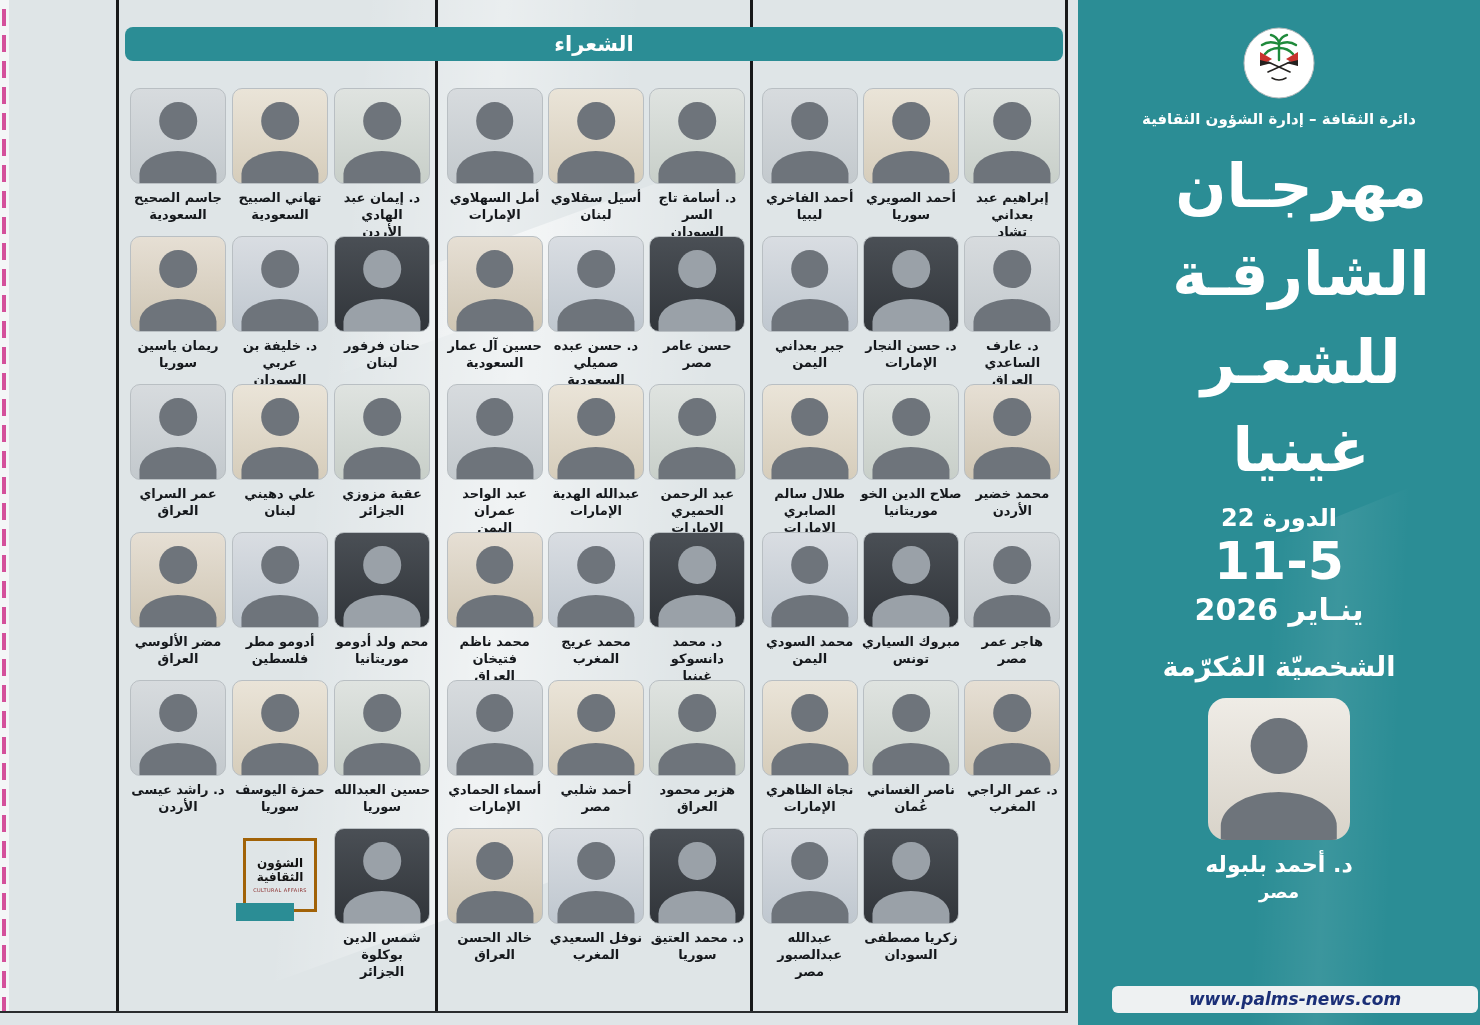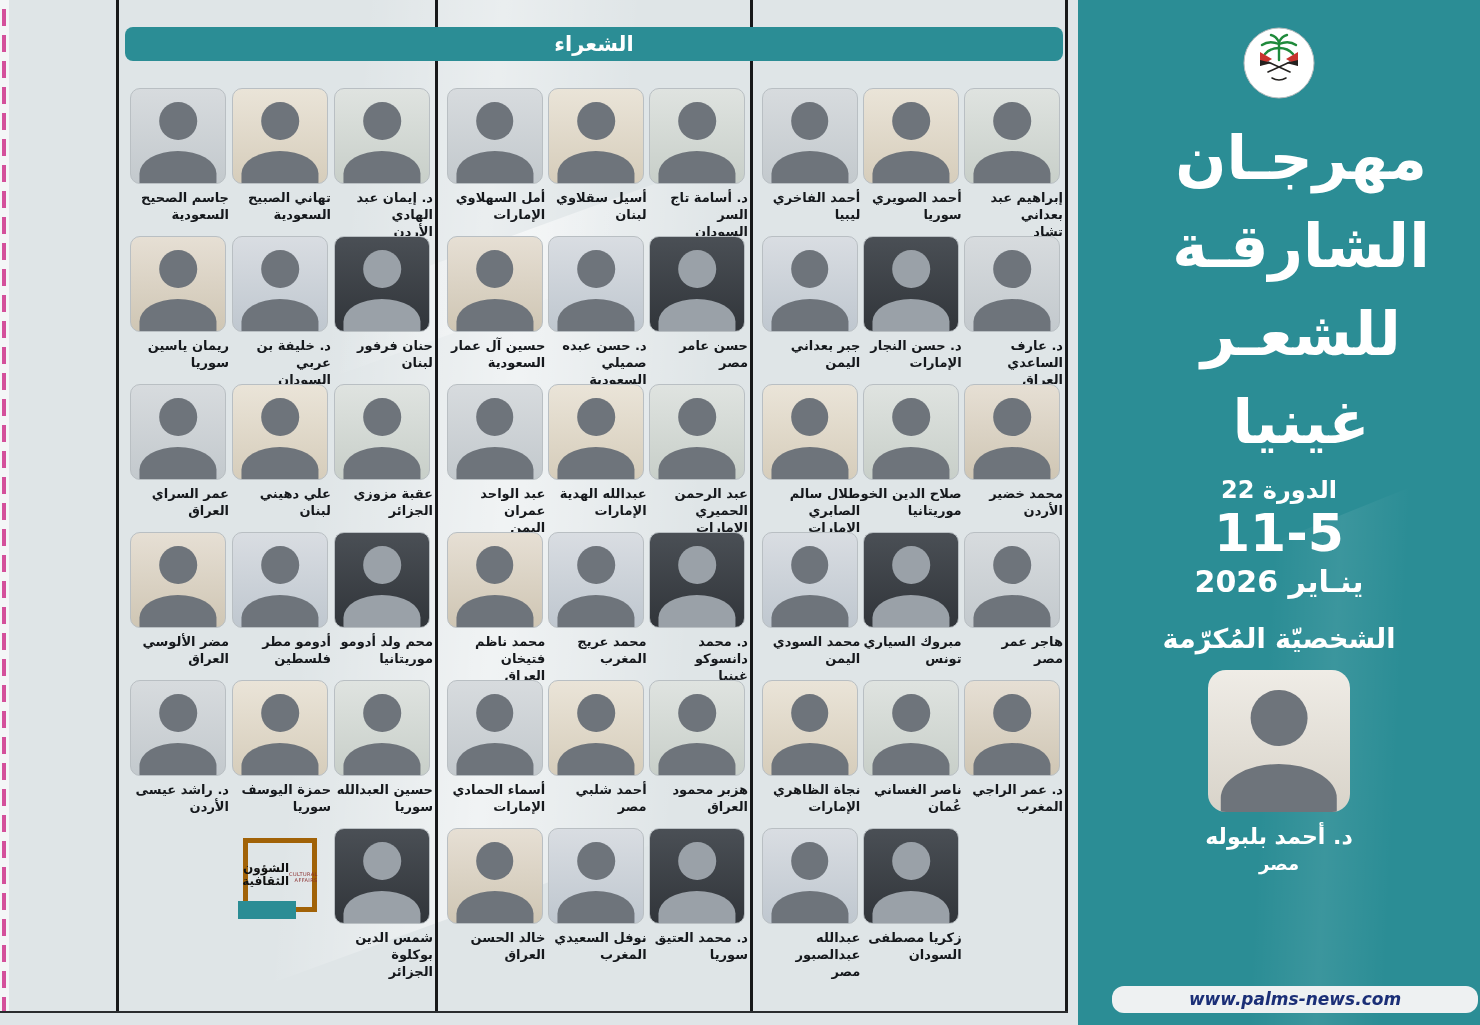--- a/index.html
+++ b/index.html
@@ -32,39 +32,39 @@
 
   
   .banner{position:absolute;left:125px;top:27px;width:938px;height:34px;background:var(--teal);
     border-radius:8px;color:#fff;font-weight:bold;font-size:21px;text-align:center;line-height:34px;}
 
   
   .col{position:absolute;top:88px;display:grid;grid-template-columns:repeat(3,1fr);grid-auto-rows:148px;}
   .col-0{left:127px;width:306px;}
   .col-1{left:444px;width:304px;}
   .col-2{left:759px;width:304px;}
-  .cell{text-align:right;}
+  .cell{text-align:center;}
   .photo{width:96px;height:96px;border-radius:10px;border:1px solid #b9bfc3;position:relative;
     overflow:hidden;margin:0 auto;background:#cfd4d8;}
   .photo::before{content:"";position:absolute;top:14%;left:50%;transform:translateX(-50%);
     width:40%;height:40%;border-radius:50%;background:var(--sil);}
   .photo::after{content:"";position:absolute;bottom:-14%;left:50%;transform:translateX(-50%);
     width:82%;height:48%;border-radius:50% 50% 0 0;background:var(--sil);}
   .v0{background:linear-gradient(180deg,#d7dbde,#c3c9cd);}
   .v1{background:linear-gradient(180deg,#eae4d8,#d6cdbb);}
   .v2{background:linear-gradient(180deg,#dfe3e0,#c8cfc9);}
   .v3{background:linear-gradient(180deg,#e6dfd4,#cfc6b4);}
   .v4{background:linear-gradient(180deg,#d9dde2,#bfc7cf);}
   .v5{background:linear-gradient(180deg,#4a4f55,#31353a);--sil:#9aa1a8;}
   .plabel{margin-top:5px;direction:rtl;font-weight:bold;color:var(--name_text);
     font-size:13px;line-height:1.32;}
 
   
-  .aff{width:74px;height:74px;border:5px solid #a16207;position:relative;margin:10px auto 0;
-    display:flex;flex-direction:row;align-items:center;justify-content:center;background:transparent;}
+  .aff{width:74px;height:74px;border:3px solid #a16207;position:relative;margin:10px auto 0;
+    display:flex;flex-direction:column;align-items:center;justify-content:center;background:transparent;}
   .aff-ar{font-weight:bold;font-size:12px;color:#111;direction:rtl;line-height:1.1;}
   .aff-en{font-size:5px;color:#8a2b2b;letter-spacing:.4px;margin-top:3px;}
   .aff-bar{position:absolute;left:-10px;bottom:-12px;width:58px;height:18px;background:var(--teal);}
 
   
   .sidebar{position:absolute;left:1078px;top:0;width:402px;height:1025px;background:var(--teal);
     color:#fff;text-align:center;}
   .sidebar .sw{position:absolute;left:-100px;top:540px;width:700px;height:500px;transform:rotate(-22deg);
     background:linear-gradient(115deg,rgba(255,255,255,0) 42%,rgba(255,255,255,.08) 50%,rgba(255,255,255,0) 58%);pointer-events:none;}
   .emblem{width:74px;height:74px;margin:26px auto 0;display:block;}
@@ -75,21 +75,21 @@
   .dates{font-size:52px;font-weight:bold;line-height:1.15;}
   .monthyear{font-size:30px;font-weight:bold;direction:rtl;}
   .honored-label{margin-top:24px;font-size:27px;font-weight:bold;direction:rtl;}
   .photo.big{width:142px;height:142px;border-radius:18px;margin:16px auto 0;border:none;
     background:linear-gradient(180deg,#efece6,#d8d3c9);}
   .honored-name{margin-top:12px;font-size:22px;font-weight:bold;direction:rtl;}
   .honored-country{margin-top:4px;font-size:18px;font-weight:bold;direction:rtl;}
 
   
   .watermark{position:absolute;left:1112px;top:986px;width:366px;height:27px;background:#eef1f2;
-    border-radius:12px;color:var(--watermark_text);font-weight:bold;font-style:italic;font-size:17px;
+    border-radius:6px;color:var(--watermark_text);font-weight:bold;font-style:italic;font-size:17px;
     text-align:center;line-height:27px;}
 </style>
 </head>
 <body>
 
 <div class="page">
   <div class="swoosh sw1"></div>
   <div class="swoosh sw2"></div>
 
   <div class="edge-strip"></div>
@@ -493,20 +493,21 @@
         <polygon points="18,34 30,37 18,40" fill="#23211f"></polygon>
         <polygon points="56,34 44,37 56,40" fill="#23211f"></polygon>
       </g>
       <g stroke="#23211f" stroke-width="1.6" fill="none" stroke-linecap="round">
         <path d="M26 46 L48 36"></path>
         <path d="M48 46 L26 36"></path>
         <path d="M30 52 Q37 56 44 52"></path>
       </g>
     </svg>
 
+    <div class="org-line">دائرة الثقافة – إدارة الشؤون الثقافية</div>
 
     <div class="fest-title">
       <div>مهرجـان</div>
       <div>الشارقـة</div>
       <div>للشعـر</div>
       <div>غينيا</div>
     </div>
 
     <div class="session">الدورة 22</div>
     <div class="dates" dir="ltr">11-5</div>

